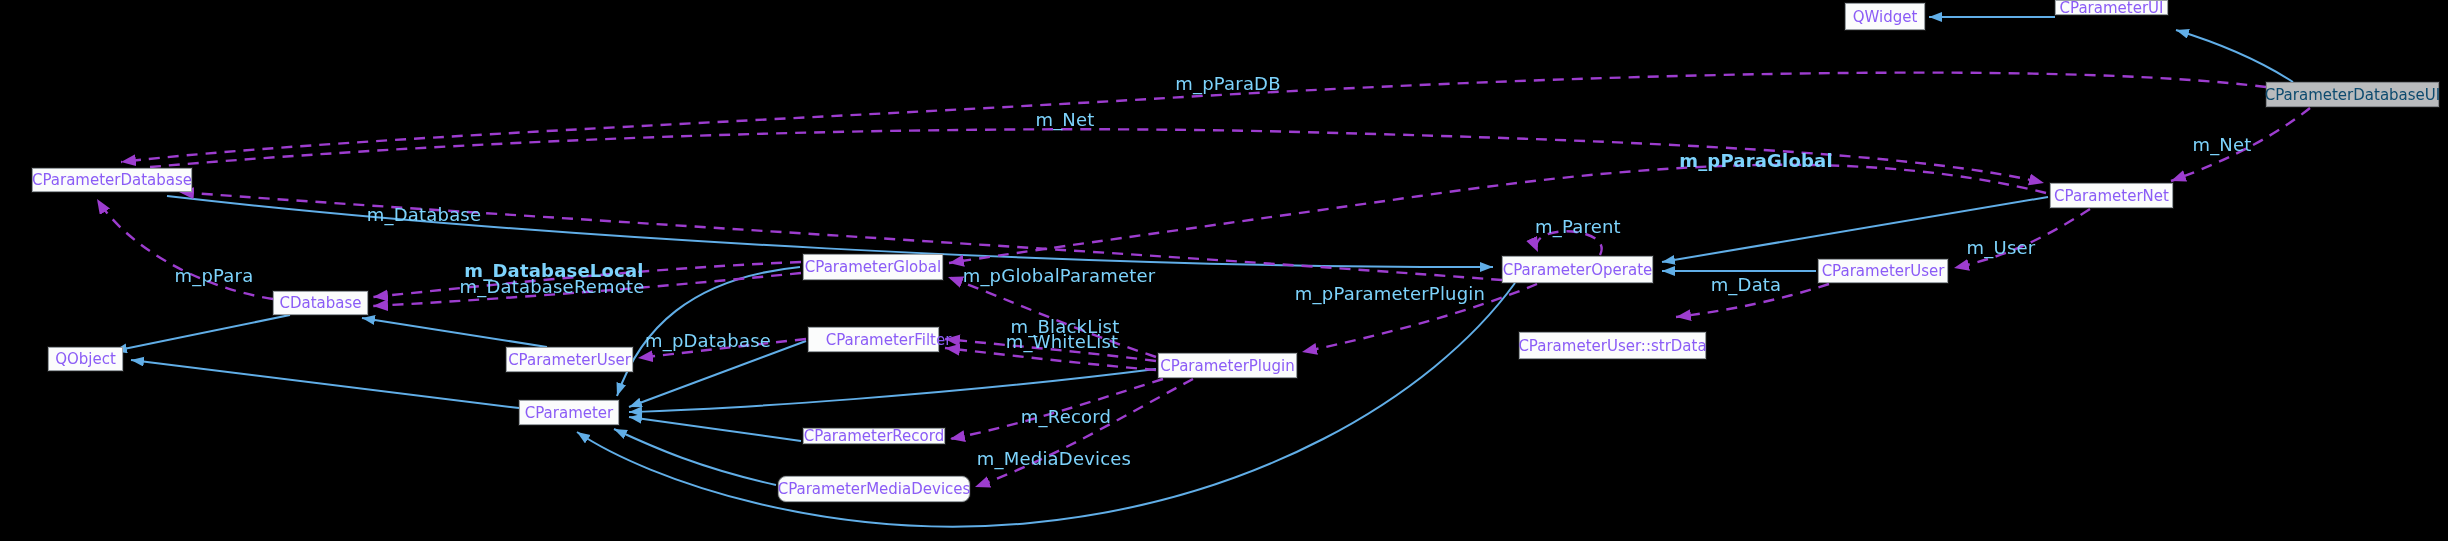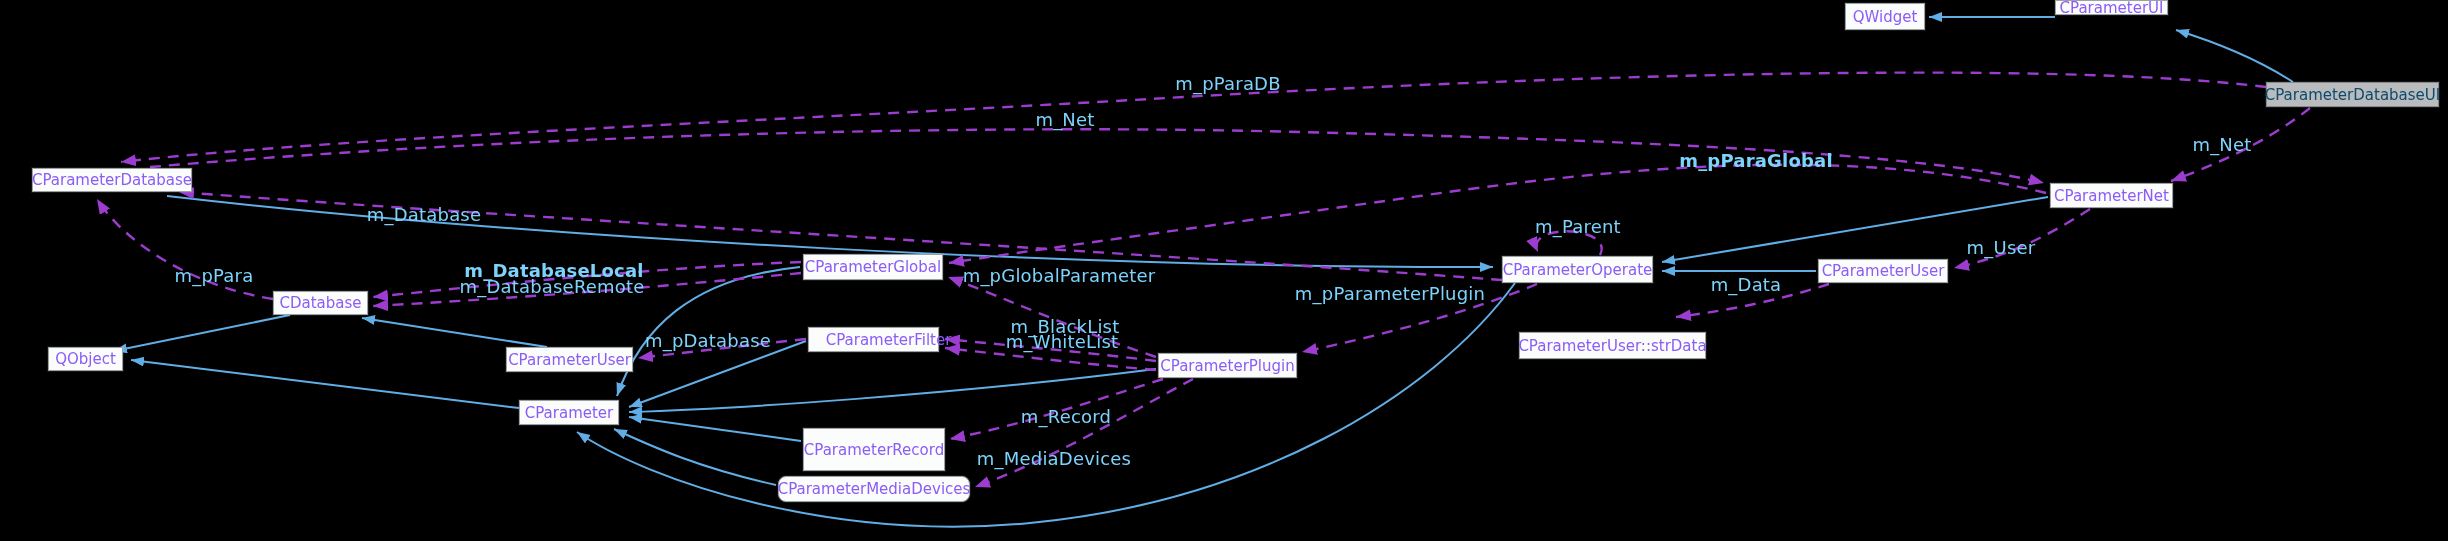--- a/index.html
+++ b/index.html
@@ -74,21 +74,21 @@
   <div class="node" style="left:803px;top:254px;width:140px;height:26px;">CParameterGlobal</div>
   <div class="node" style="left:1502px;top:256px;width:151px;height:27px;">CParameterOperate</div>
   <div class="node" style="left:1818px;top:259px;width:130px;height:24px;">CParameterUser</div>
   <div class="node" style="left:273px;top:291px;width:95px;height:24px;">CDatabase</div>
   <div class="node" style="left:1519px;top:305px;width:187px;height:27px;margin-top:27px;">CParameterUser::strData</div>
   <div class="node" style="left:808px;top:327px;width:131px;height:25px;padding-left:30px;">CParameterFilter</div>
   <div class="node" style="left:48px;top:347px;width:75px;height:24px;">QObject</div>
   <div class="node" style="left:506px;top:347px;width:127px;height:25px;">CParameterUser</div>
   <div class="node" style="left:1158px;top:353px;width:139px;height:25px;">CParameterPlugin</div>
   <div class="node" style="left:519px;top:400px;width:100px;height:25px;">CParameter</div>
-  <div class="node" style="left:803px;top:428px;width:142px;height:43px;">CParameterRecord</div>
+  <div class="node" style="left:803px;top:428px;width:142px;height:16px;">CParameterRecord</div>
   <div class="node" style="left:778px;top:476px;width:192px;height:26px;border-radius:8px;">CParameterMediaDevices</div>
 
   <span class="elabel" style="left:1228px;top:83px;">m_pParaDB</span>
   <span class="elabel" style="left:1065px;top:119px;">m_Net</span>
   <span class="elabel" style="left:2222px;top:144px;">m_Net</span>
   <span class="elabel" style="left:1756px;top:160px;font-weight:bold;">m_pParaGlobal</span>
   <span class="elabel" style="left:1578px;top:226px;">m_Parent</span>
   <span class="elabel" style="left:1746px;top:284px;">m_Data</span>
   <span class="elabel" style="left:2001px;top:247px;">m_User</span>
   <span class="elabel" style="left:1390px;top:293px;">m_pParameterPlugin</span>

